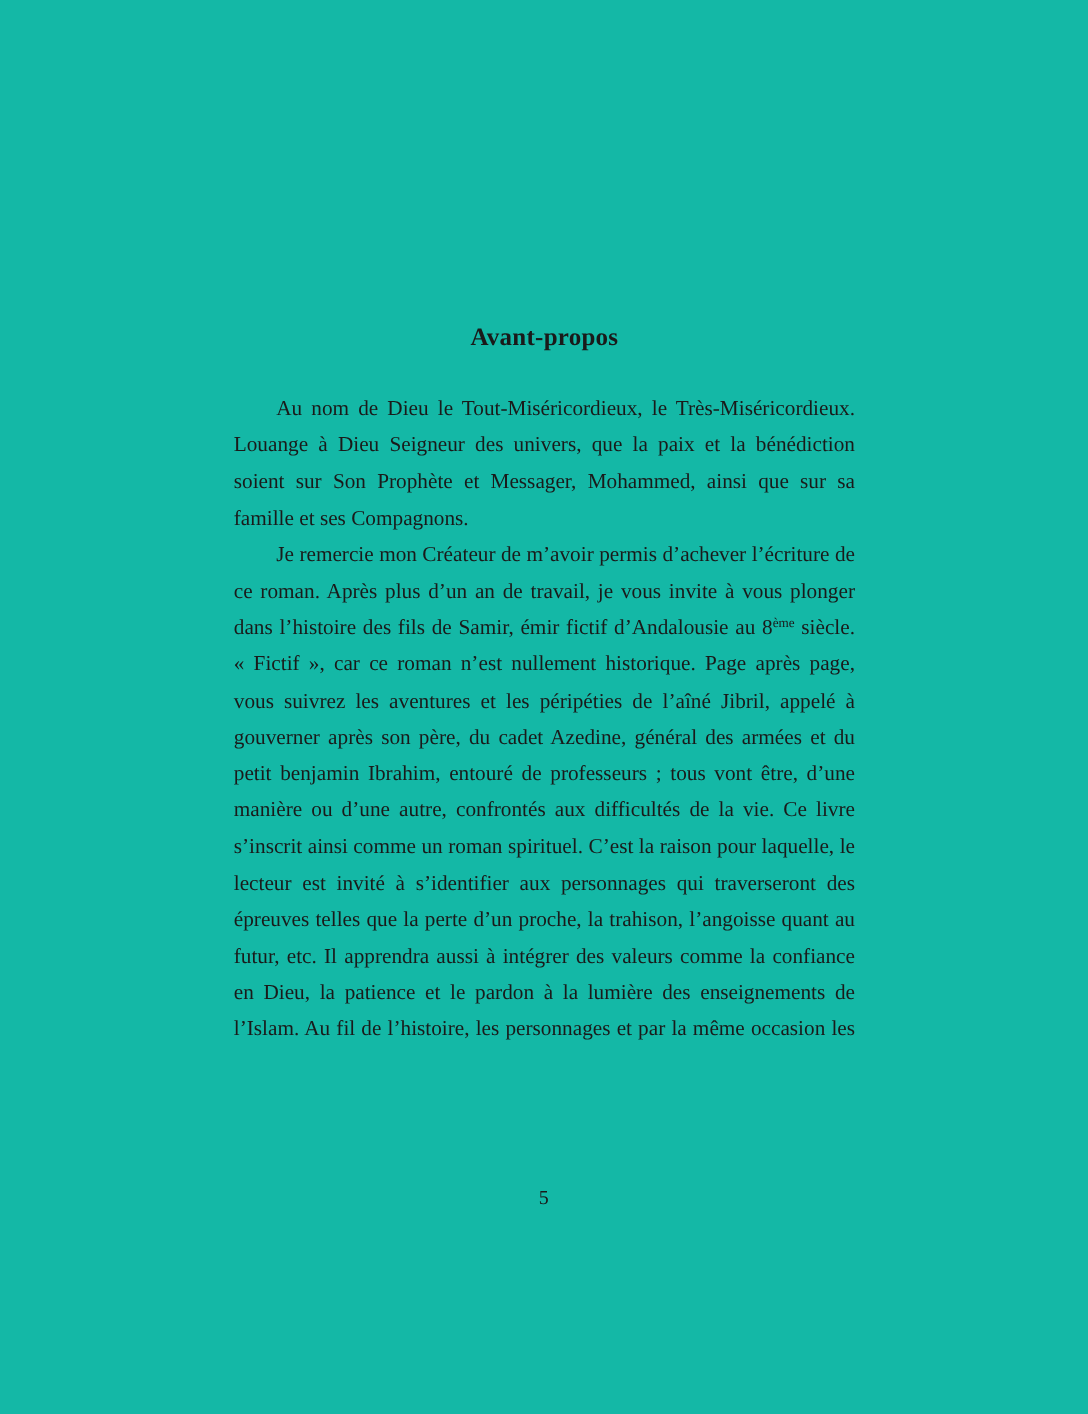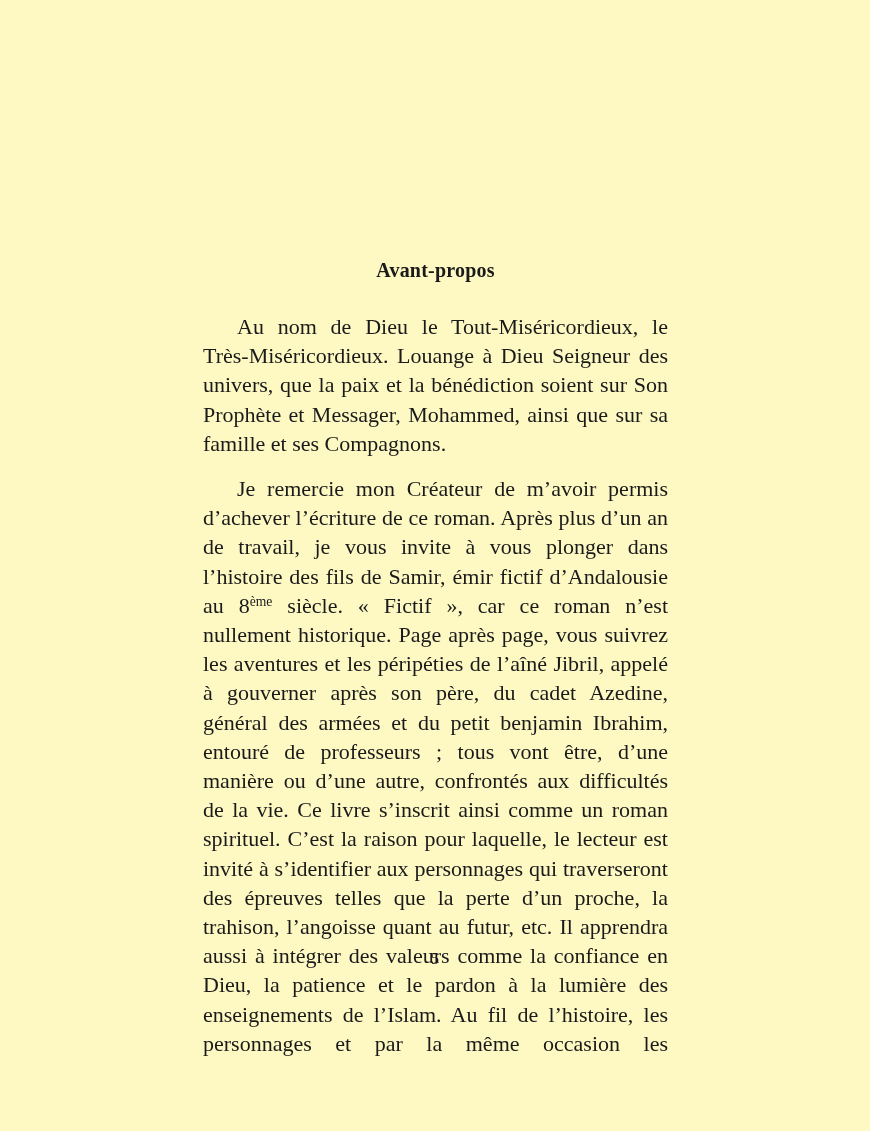--- a/index.html
+++ b/index.html
@@ -7,21 +7,21 @@
     margin: 0;
     padding: 0;
     background: #ffffff;
   }
 
   .page {
     position: relative;
     width: 870px;
     height: 1131px;
     margin: 0 auto;
-    background: #fef9c3;
+    background: #14b8a6;
     overflow: hidden;
     font-family: "Liberation Serif", "DejaVu Serif", serif;
     color: #1a1a1a;
     -webkit-font-smoothing: antialiased;
   }
 
   
   .text-block {
     position: absolute;
     left: 187px;
@@ -32,22 +32,22 @@
   .chapter-heading {
     margin: 0 0 30px 0;
     font-size: 20px;
     font-weight: bold;
     text-align: center;
     letter-spacing: 0.2px;
     line-height: 1.2;
   }
 
   .body-paragraph {
-    margin: 16px;
-    font-size: 22px;
+    margin: 0;
+    font-size: 17px;
     line-height: 29.2px;
     text-align: justify;
     text-justify: inter-word;
     text-indent: 34px;
     hyphens: none;
   }
 
   .body-paragraph + .body-paragraph {
     margin-top: 0;
   }

